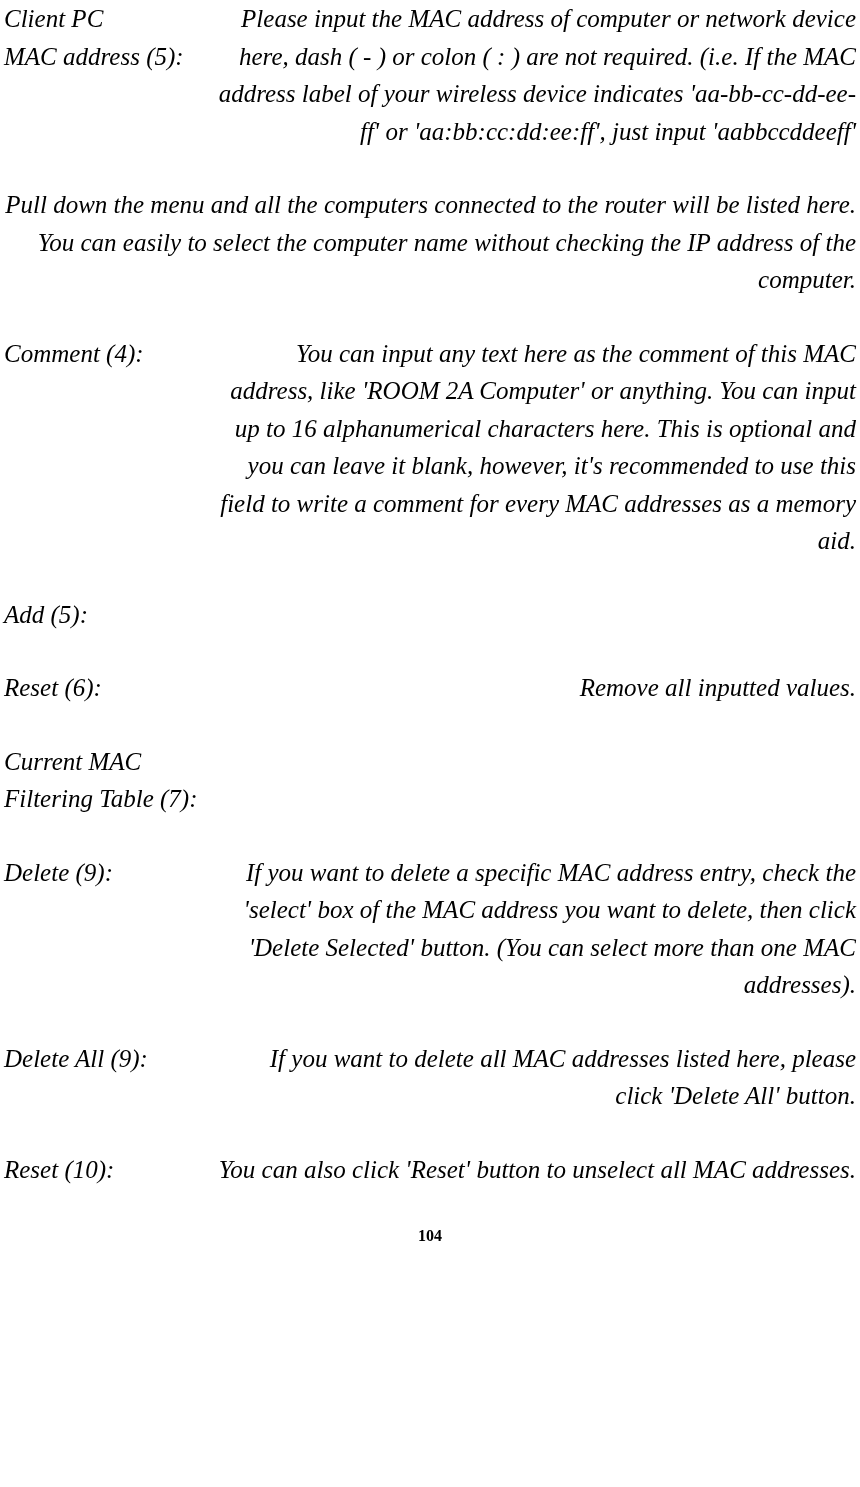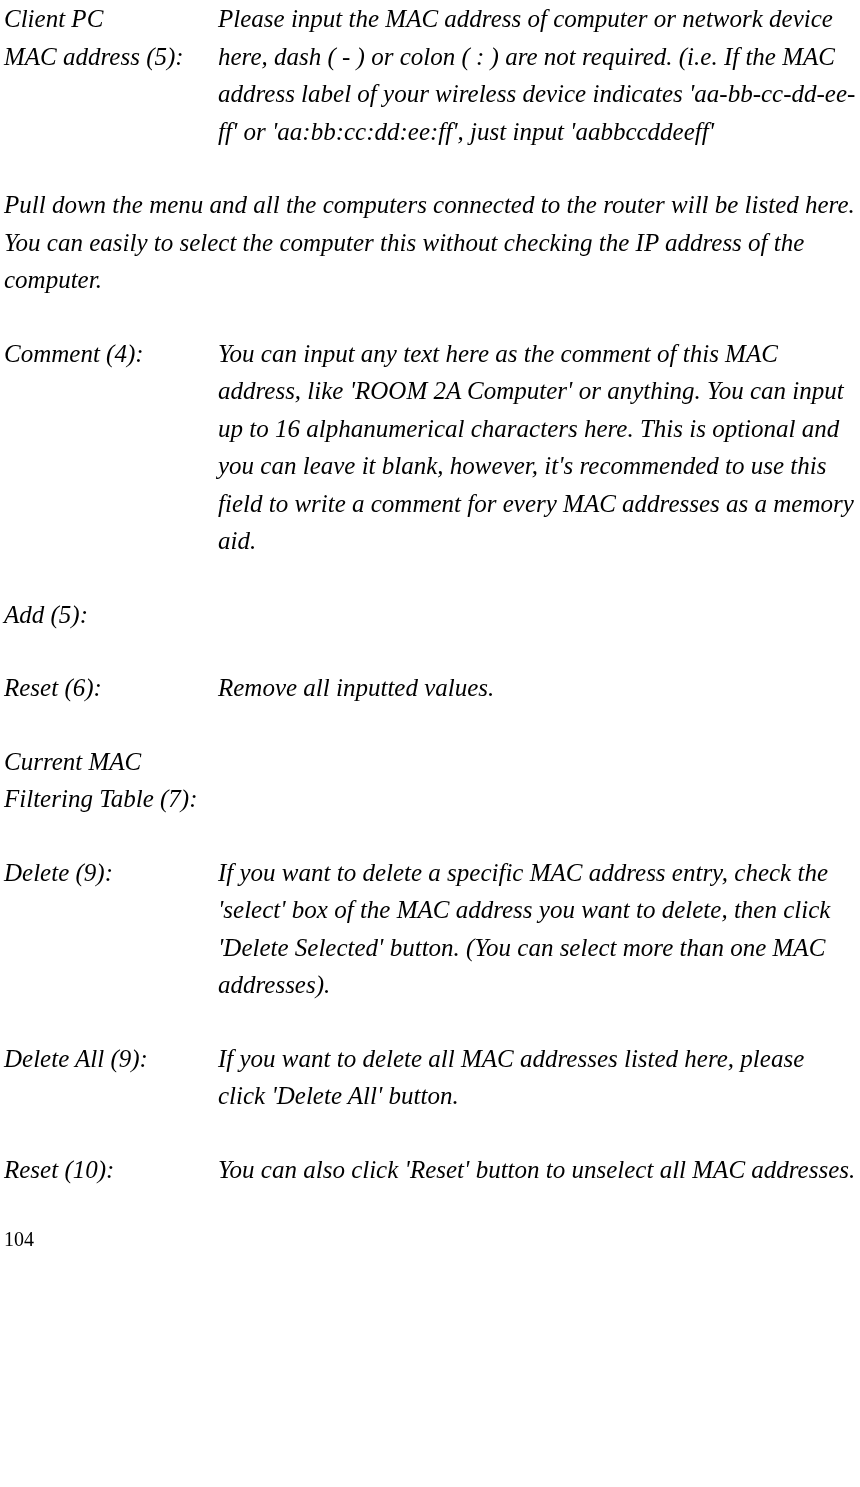--- a/index.html
+++ b/index.html
@@ -23,42 +23,45 @@
     }
     .item:last-of-type {
       margin-bottom: 40px;
     }
     .term {
       flex: 0 0 214px;
       padding-right: 0;
     }
     .desc {
       flex: 1;
+      text-align: right;
     }
     .page-number {
+      text-align: center;
       font-style: normal;
-      font-size: 20px;
+      font-size: 16px;
       margin-top: 20px;
+      font-weight: bold;
     }
   </style>
 </head>
 <body>
 
 <div class="page">
 
   <div class="item">
     <div class="term">
       <span>Client PC</span><br>
       <span>MAC address (5):</span>
     </div>
     <div class="desc">Please input the MAC address of computer or network device here, dash ( - ) or colon ( : ) are not required. (i.e. If the MAC address label of your wireless device indicates 'aa-bb-cc-dd-ee-ff' or 'aa:bb:cc:dd:ee:ff', just input 'aabbccddeeff'</div>
   </div>
 
   <div class="item">
-    <div class="desc">Pull down the menu and all the computers connected to the router will be listed here. You can easily to select the computer this without checking the IP address of the computer.</div>
+    <div class="desc">Pull down the menu and all the computers connected to the router will be listed here. You can easily to select the computer name without checking the IP address of the computer.</div>
   </div>
 
   <div class="item">
     <div class="term">Comment (4):</div>
     <div class="desc">You can input any text here as the comment of this MAC address, like 'ROOM 2A Computer' or anything. You can input up to 16 alphanumerical characters here. This is optional and you can leave it blank, however, it's recommended to use this field to write a comment for every MAC addresses as a memory aid.</div>
   </div>
 
   <div class="item">
     <div class="term">Add (5):</div>
   </div>

